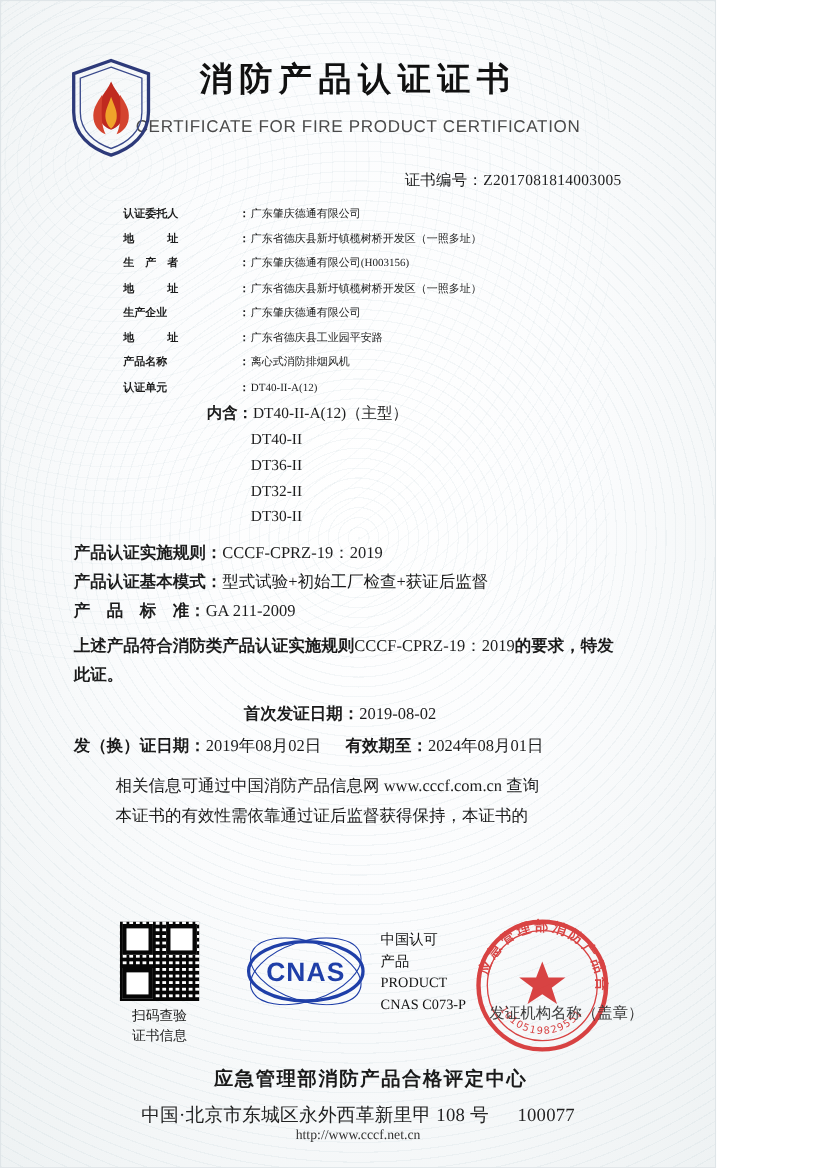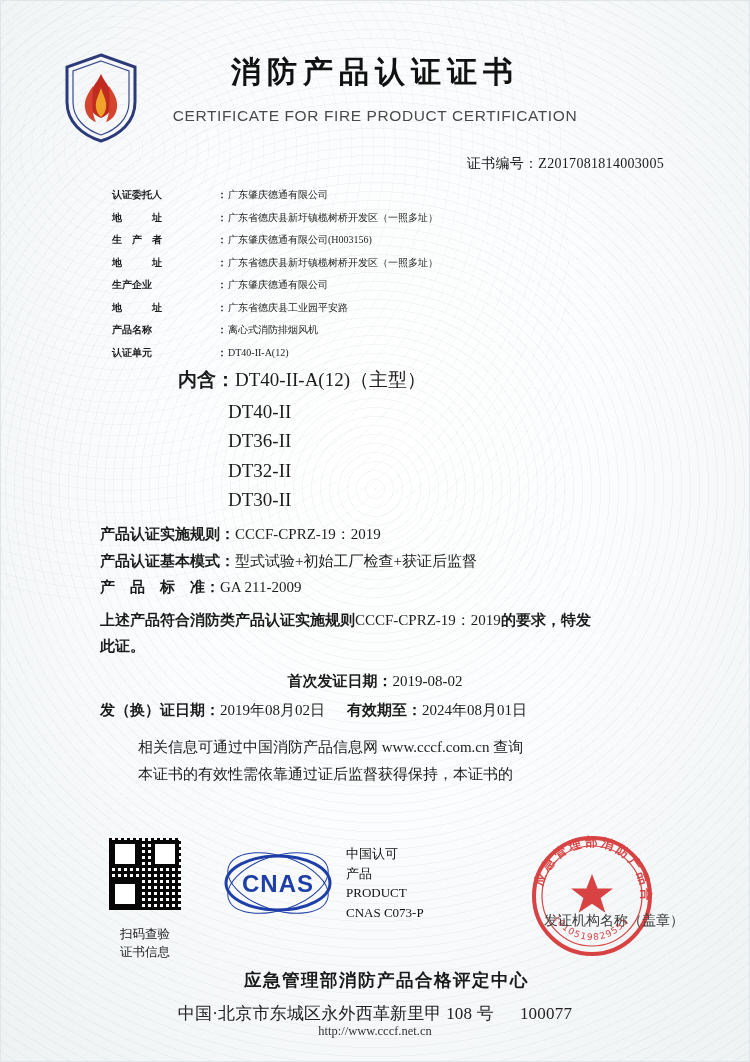--- a/index.html
+++ b/index.html
@@ -9,21 +9,21 @@
   }
   body {
     width: 750px;
     height: 1062px;
     font-family: "Liberation Serif", "DejaVu Serif", serif;
     color: #1a1a1a;
     overflow: hidden;
   }
   .cert {
     position: relative;
-    width: 750px;
+    width: 651px;
     height: 1062px;
     box-sizing: border-box;
     background:
       radial-gradient(ellipse at 50% 42%, #ffffff 0%, #fbfcfd 45%, #eef2f3 100%);
     overflow: hidden;
   }
   
   .bg-rings {
     position: absolute;
     left: 50%;
@@ -121,21 +121,21 @@
     font-weight: bold;
   }
   .val {
     flex: 1 1 auto;
     color: #1a1a1a;
   }
   .sub-row {
     display: flex;
     align-items: flex-end;
     margin-bottom: 7.5px;
-    font-size: 19px;
+    font-size: 14px;
   }
   .sub-lbl {
     width: 104px;
     flex: 0 0 104px;
     font-weight: bold;
     text-align: right;
     padding-right: 0px;
     box-sizing: border-box;
   }
   .sub-indent {
@@ -219,21 +219,21 @@
     position: absolute;
     width: 20px; height: 20px;
     border: 4px solid #111;
     background: #fff;
     box-shadow: inset 0 0 0 3px #fff;
   }
   .qr::before { left: 2px; top: 2px; }
   .qr::after  { right: 2px; top: 2px; }
   .qr > i     { left: 2px; bottom: 2px; }
   .qr-cap {
-    margin-top: 15px;
+    margin-top: 4px;
     font-size: 12.5px;
     line-height: 1.45;
     color: #222;
   }
 
   .cnas {
     position: absolute;
     left: 222px;
     top: 14px;
     display: flex;
@@ -390,21 +390,21 @@
     <div class="sub-row">
       <div class="sub-indent"></div>
       <div class="val">DT32-II</div>
     </div>
     <div class="sub-row">
       <div class="sub-indent"></div>
       <div class="val">DT30-II</div>
     </div>
   </div>
 
-  <div class="fields" style="padding-left:100px;">
+  <div class="fields" style="padding-left:67px;">
     <div class="wide-row">
       <div class="wide-lbl">产品认证实施规则</div>
       <div class="colon">：</div>
       <div class="wide-val">CCCF-CPRZ-19：2019</div>
     </div>
     <div class="wide-row">
       <div class="wide-lbl">产品认证基本模式</div>
       <div class="colon">：</div>
       <div class="wide-val">型式试验+初始工厂检查+获证后监督</div>
     </div>

